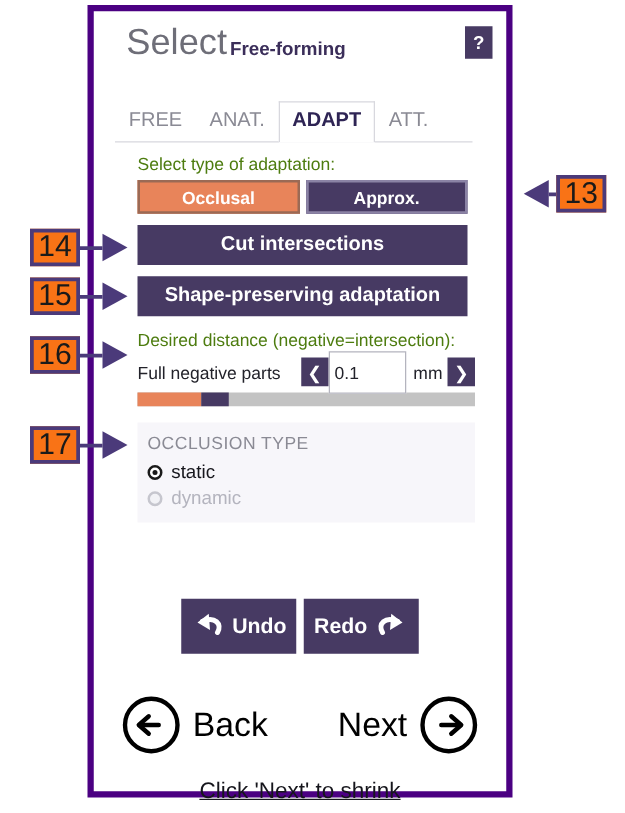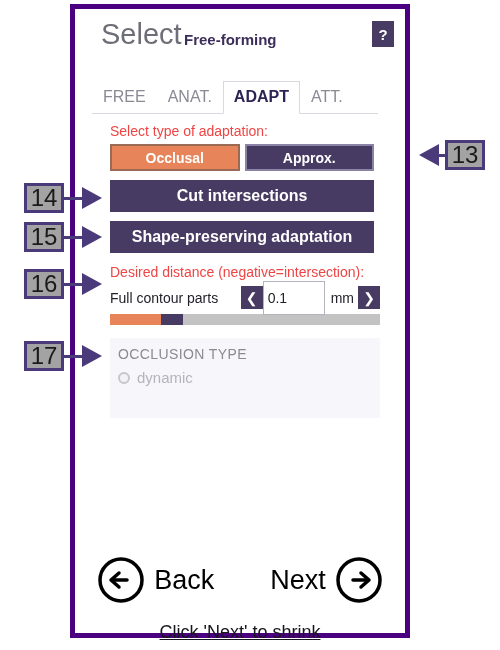--- a/index.html
+++ b/index.html
@@ -101,21 +101,21 @@
 
   
   #panel-body {
     position: absolute;
     left: 0;
     top: 105px;
     width: 100%;
   }
   .section-label {
     font-size: 14px;
-    color: #ef4444;
+    color: #4d7c0f;
     margin: 9px 0 5px 35px;
   }
 
   
   #adapt-toggle-row {
     display: flex;
     gap: 5px;
     margin: 0 0 0 35px;
     width: 264px;
     font-weight: bold;
@@ -322,21 +322,21 @@
     position: absolute;
     z-index: 20;
     display: flex;
     align-items: center;
   }
   .callout-box {
     width: 40px;
     height: 30px;
     box-sizing: border-box;
     border: 3px solid #4B3A7A;
-    background: #a3a3a3;
+    background: #f97316;
     color: #1A1A1A;
     font-size: 24px;
     display: flex;
     align-items: center;
     justify-content: center;
     font-family: "Liberation Sans", sans-serif;
   }
   .callout-stem {
     height: 3px;
     background: #4B3A7A;
@@ -381,42 +381,63 @@
       <div class="toggle-btn selected">Occlusal</div>
       <div class="toggle-btn unselected">Approx.</div>
     </div>
 
     <div class="wide-btn">Cut intersections</div>
     <div class="wide-btn">Shape-preserving adaptation</div>
 
     <div class="section-label" style="margin-top:11px;">Desired distance (negative=intersection):</div>
 
     <div id="distance-row">
-      <span id="distance-name">Full contour parts</span>
+      <span id="distance-name">Full negative parts</span>
       <div class="step-btn">❮</div>
       <input id="distance-input" type="text" value="0.1" style="">
       <span id="distance-unit">mm</span>
       <div class="step-btn">❯</div>
     </div>
 
     <div id="distance-bar" style="background: rgb(195, 195, 195);">
       <div id="bar-seg-orange" style="width: 19%;"></div>
       <div id="bar-seg-purple" style="width: 8%;"></div>
     </div>
 
     <div id="occlusion-panel">
       <div id="occlusion-heading">OCCLUSION TYPE</div>
       <div class="radio-row">
+        <span class="radio-dot on"></span>
+        <span class="radio-label">static</span>
+      </div>
+      <div class="radio-row">
         <span class="radio-dot off"></span>
         <span class="radio-label disabled">dynamic</span>
       </div>
     </div>
 
   </div>
 
+  <div id="undo-redo-row">
+    <div class="ur-btn">
+      <svg class="ur-ico" width="30" height="28" viewBox="0 0 30 28">
+        <path d="M9 9 C20 4, 27 11, 22 20 C26 10, 19 7, 10 12 Z" fill="#ffffff"></path>
+        <path d="M14 4 L5 11 L15 17 Z" fill="#ffffff"></path>
+        <path d="M9 10 C19 6, 25 12, 21 19" stroke="#ffffff" stroke-width="4" fill="none" stroke-linecap="round"></path>
+      </svg>
+      <span>Undo</span>
+    </div>
+    <div class="ur-btn">
+      <span>Redo</span>
+      <svg class="ur-ico" width="30" height="28" viewBox="0 0 30 28">
+        <path d="M16 4 L25 11 L15 17 Z" fill="#ffffff"></path>
+        <path d="M21 10 C11 6, 5 12, 9 19" stroke="#ffffff" stroke-width="4" fill="none" stroke-linecap="round"></path>
+      </svg>
+    </div>
+  </div>
 
   <div id="nav-row">
     <div class="nav-group">
       <svg class="nav-circle" width="50" height="50" viewBox="0 0 50 50">
         <circle cx="25" cy="25" r="21" fill="none" stroke="#000000" stroke-width="3.5"></circle>
         <path d="M31 25 L17 25" stroke="#000000" stroke-width="3.5" stroke-linecap="round"></path>
         <path d="M23 18 L15 25 L23 32" fill="none" stroke="#000000" stroke-width="3.5" stroke-linecap="round" stroke-linejoin="round"></path>
       </svg>
       <span class="nav-text">Back</span>
     </div>

